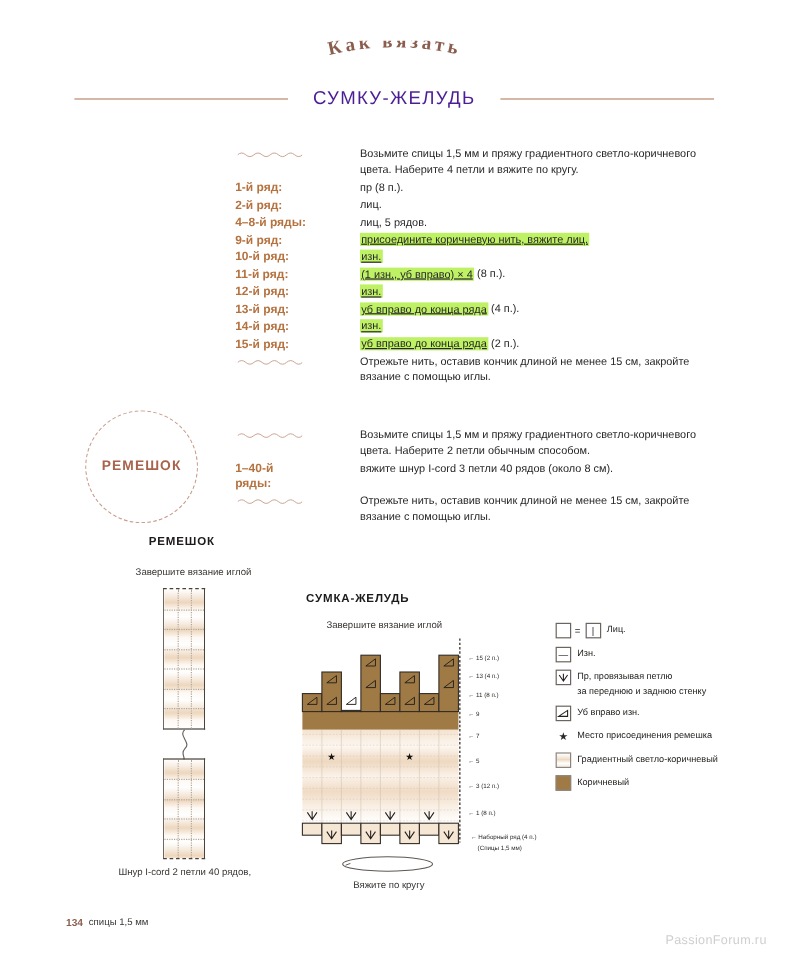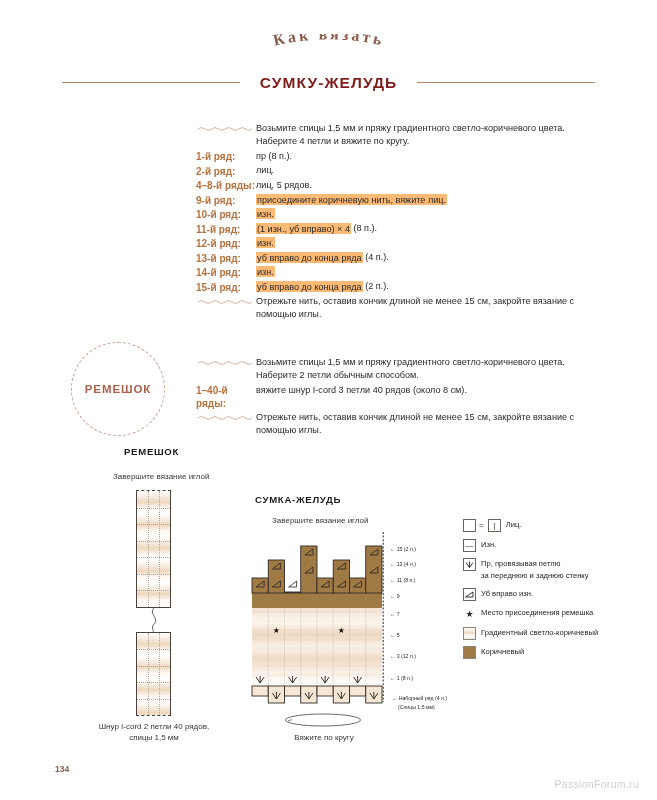--- a/index.html
+++ b/index.html
@@ -9,39 +9,39 @@
     color:#2e2b28; position:relative; overflow:hidden;
   }
   .page{position:absolute;inset:0;}
 
   
   .header{position:absolute;left:0;top:34px;width:657px;height:62px;}
   .hdr-arc{position:absolute;left:0;top:0;width:657px;height:40px;}
   .hdr-arc svg{display:block;margin:0 auto;}
   .hdr-sub{
     position:absolute;left:0;top:40px;width:657px;text-align:center;
-    font-size:15.5px;letter-spacing:1.1px;font-weight:700;color:#7f1d1d;
+    font-size:15.5px;letter-spacing:1.1px;font-weight:400;color:#4c1d95;
   }
   .hdr-rule{position:absolute;top:48px;height:1px;background:#b9886f;}
   .hdr-rule.l{left:62px;width:178px;}
   .hdr-rule.r{right:62px;width:178px;}
 
   
   .instr{position:absolute;}
-  .instr .row{display:flex;align-items:flex-start;margin-bottom:1px;min-height:13px;}
+  .instr .row{display:flex;align-items:flex-start;margin-bottom:1px;min-height:13px;gap:44px;}
   .instr .lbl{
     width:60px;flex:0 0 60px;font-size:10px;font-weight:700;color:#b5723f;
     line-height:13px;padding-top:0.5px;
   }
   .instr .lbl.wavy{position:relative;height:13px;}
   .instr .lbl.wavy svg{position:absolute;left:2px;top:4px;}
   .instr .txt{
     font-size:9.1px;line-height:13.3px;color:#29272a;flex:1;
   }
-  .instr .txt .hl{background:#fdba74;padding:0.5px 1px;}
+  .instr .txt .hl{background:#bef264;padding:0.5px 1px;text-decoration:underline;}
 
   
   .badge{
     position:absolute;width:92px;height:92px;border-radius:50%;
     border:1.3px dashed #c99f8f;display:flex;align-items:center;justify-content:center;
   }
   .badge span{
     font-size:11.5px;font-weight:700;letter-spacing:0.9px;color:#a9624c;
   }
 
@@ -215,21 +215,21 @@
   <div class="strap strapBot" id="strapB" style="left: 136px; top: 632px; width: 33px; height: 82px; background: repeating-linear-gradient(rgb(255, 255, 255) 0px, rgb(246, 235, 223) 6px, rgb(237, 214, 189) 11px, rgb(253, 248, 242) 17px, rgb(255, 255, 255) 23px);">
       <div class="gridv" style="left: 11px;"></div>
       <div class="gridv" style="left: 22px;"></div>
       <div class="gridh" style="top: 16.4px;"></div>
       <div class="gridh" style="top: 32.8px;"></div>
       <div class="gridh" style="top: 49.2px;"></div>
       <div class="gridh" style="top: 65.6px;"></div>
     </div>
 
   <div style="position:absolute;left:74px;top:722px;width:160px;text-align:center;" class="chart-note">Шнур I-cord 2 петли 40 рядов,</div>
-  <div style="position:absolute;left:74px;top:733px;width:160px;text-align:center;" class="chart-note">спицы 1,5 мм</div>
+  <div style="position:absolute;left:74px;top:764px;width:160px;" class="chart-note">спицы 1,5 мм</div>
 
   <div style="position:absolute;left:255px;top:494px;width:160px;text-align:left;" class="chart-title">СУМКА-ЖЕЛУДЬ</div>
   <div style="position:absolute;left:272px;top:516px;" class="chart-note">Завершите вязание иглой</div>
 
   <div class="bagchart" style="left:250px;top:530px;width:190px;height:182px;">
     <svg width="190" height="182" viewBox="0 0 190 182" id="bagSvg">
       <defs>
         <linearGradient id="gradLight" x1="0" y1="1" x2="0" y2="0">
           <stop offset="0%" stop-color="#ffffff"></stop>
           <stop offset="18%" stop-color="#f9efe4"></stop>

